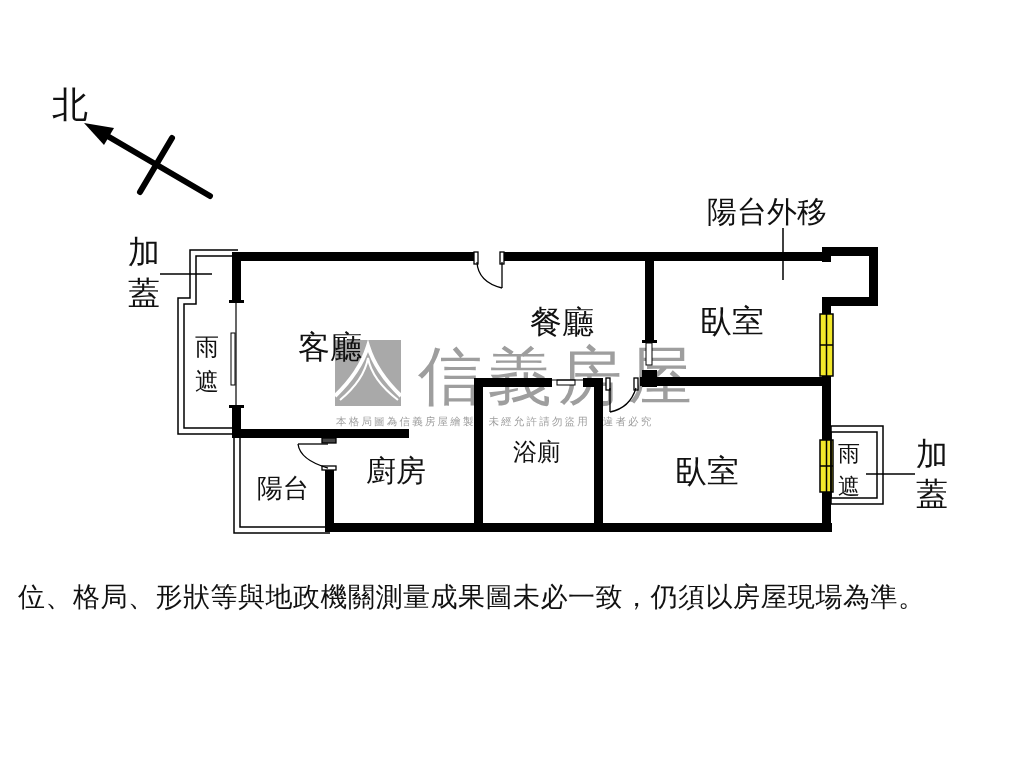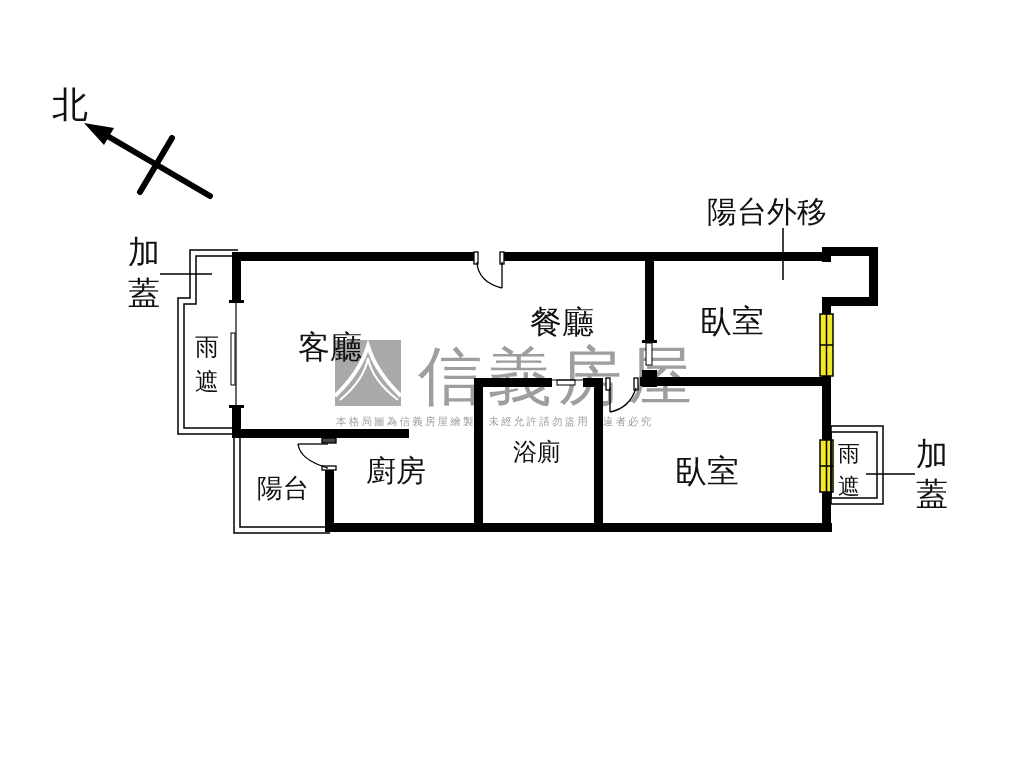--- a/index.html
+++ b/index.html
@@ -153,13 +153,14 @@
 
   <text class="lbl" x="128" y="263" font-size="32">加</text>
   <text class="lbl" x="128" y="304" font-size="32">蓋</text>
   <text class="lbl" x="916" y="465" font-size="32">加</text>
   <text class="lbl" x="916" y="505" font-size="32">蓋</text>
 
   <text class="lbl" x="707" y="222" font-size="30">陽台外移</text>
 </svg>
 
 <div class="disclaimer">
+  <div>位、格局、形狀等與地政機關測量成果圖未必一致，仍須以房屋現場為準。</div>
 </div>
 
 </body></html>

